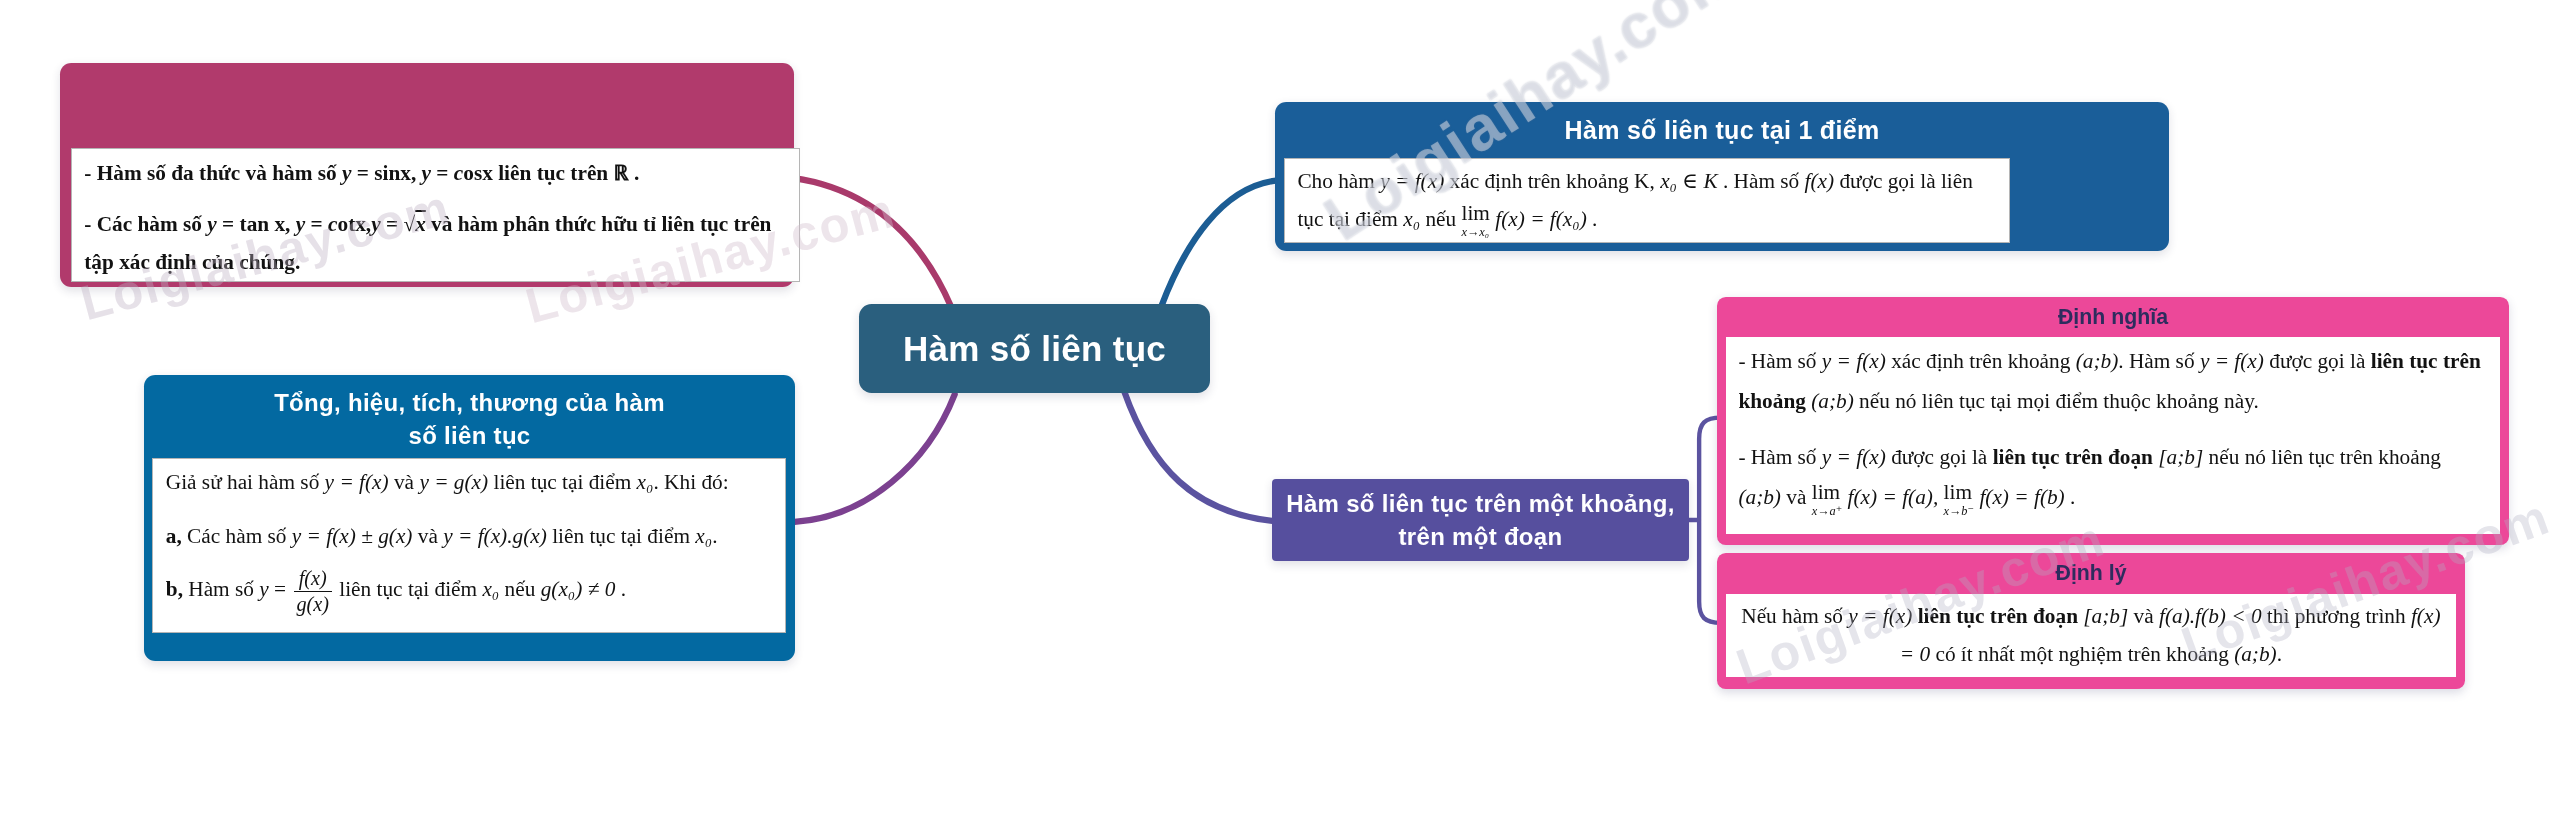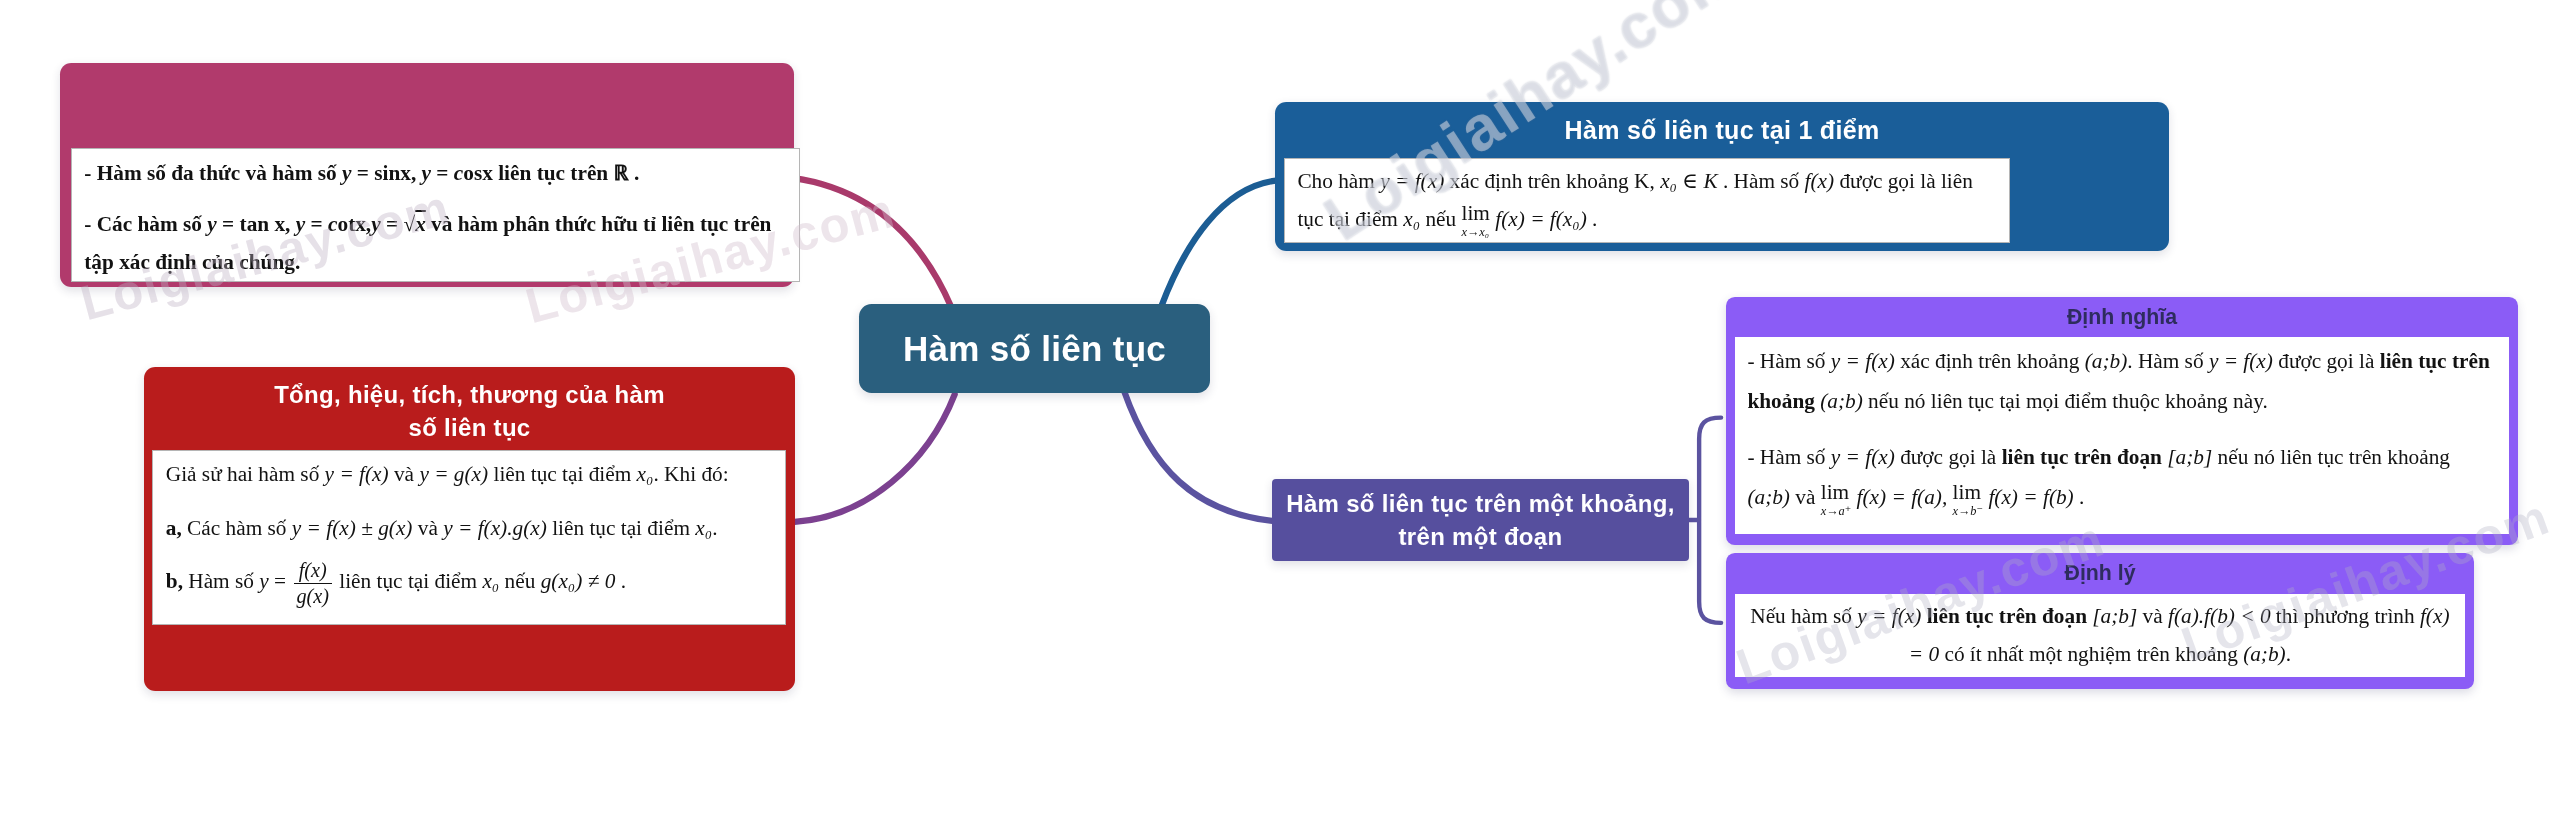--- a/index.html
+++ b/index.html
@@ -38,40 +38,40 @@
   .center-node .node-title{font-size:35px;}
 
   
   .elementary-node{left:60px;top:63px;width:734px;height:224px;background:#B13A6C;}
   .elementary-node .node-title{padding-top:15px;font-size:24px;line-height:31px;}
   .elementary-white{left:10.7px;top:85px;width:702px;height:127px;padding:5px 12.6px 0 12.6px;}
   .elementary-white p{line-height:38px;font-weight:bold;}
   .elementary-white p + p{margin-top:12.6px;}
 
   
-  .sum-node{left:144px;top:367px;width:651px;height:324px;background:#b91c1c;}
+  .sum-node{left:144px;top:375px;width:651px;height:286px;background:#0369a1;}
   .sum-node .node-title{padding-top:11.3px;font-size:24px;line-height:33px;}
   .sum-white{left:8.2px;top:83px;width:607px;height:169px;padding:3.8px 12.6px 0 12.6px;}
   .sum-white p{line-height:38px;}
   .sum-white .gap-a{margin-top:16.3px;}
   .sum-white .gap-b{margin-top:11.3px;}
 
   
   .point-node{left:1275px;top:102px;width:894px;height:149px;background:#1A5E99;}
   .point-node .node-title{padding-top:14px;font-size:25px;}
   .point-white{left:8.8px;top:56px;width:699px;height:80px;padding:2.5px 12.6px 0 12.6px;}
   .point-white p{line-height:38px;}
 
   
   .interval-node{left:1272px;top:479px;width:417px;height:82px;background:#564F9E;border-radius:4px;}
   .interval-node .node-title{padding-top:8.2px;font-size:24px;line-height:33px;}
 
   
-  .sub-box{position:absolute;background:#8b5cf6;border-radius:8.8px;z-index:2;
-           box-shadow:0 3.8px 10px rgba(60,60,110,.18);margin-left:9px;}
+  .sub-box{position:absolute;background:#ec4899;border-radius:8.8px;z-index:2;
+           box-shadow:0 3.8px 10px rgba(60,60,110,.18);}
   .sub-box .sub-title{color:#2E2C5E;font-weight:700;font-size:21.3px;text-align:center;}
   .definition-node{left:1717px;top:297px;width:792px;height:248px;}
   .definition-node .sub-title{line-height:40px;}
   .definition-white{left:8.8px;top:40px;width:749px;height:193px;padding:3.8px 12.6px 0 12.6px;border:none;}
   .definition-white p{line-height:40px;}
   .definition-white p + p{margin-top:16.3px;}
   .theorem-node{left:1717px;top:553px;width:748px;height:136px;}
   .theorem-node .sub-title{line-height:41px;}
   .theorem-white{left:8.8px;top:41px;width:705px;height:80px;padding:2.5px 12.6px 0 12.6px;border:none;text-align:center;}
   .theorem-white p{line-height:38px;}

